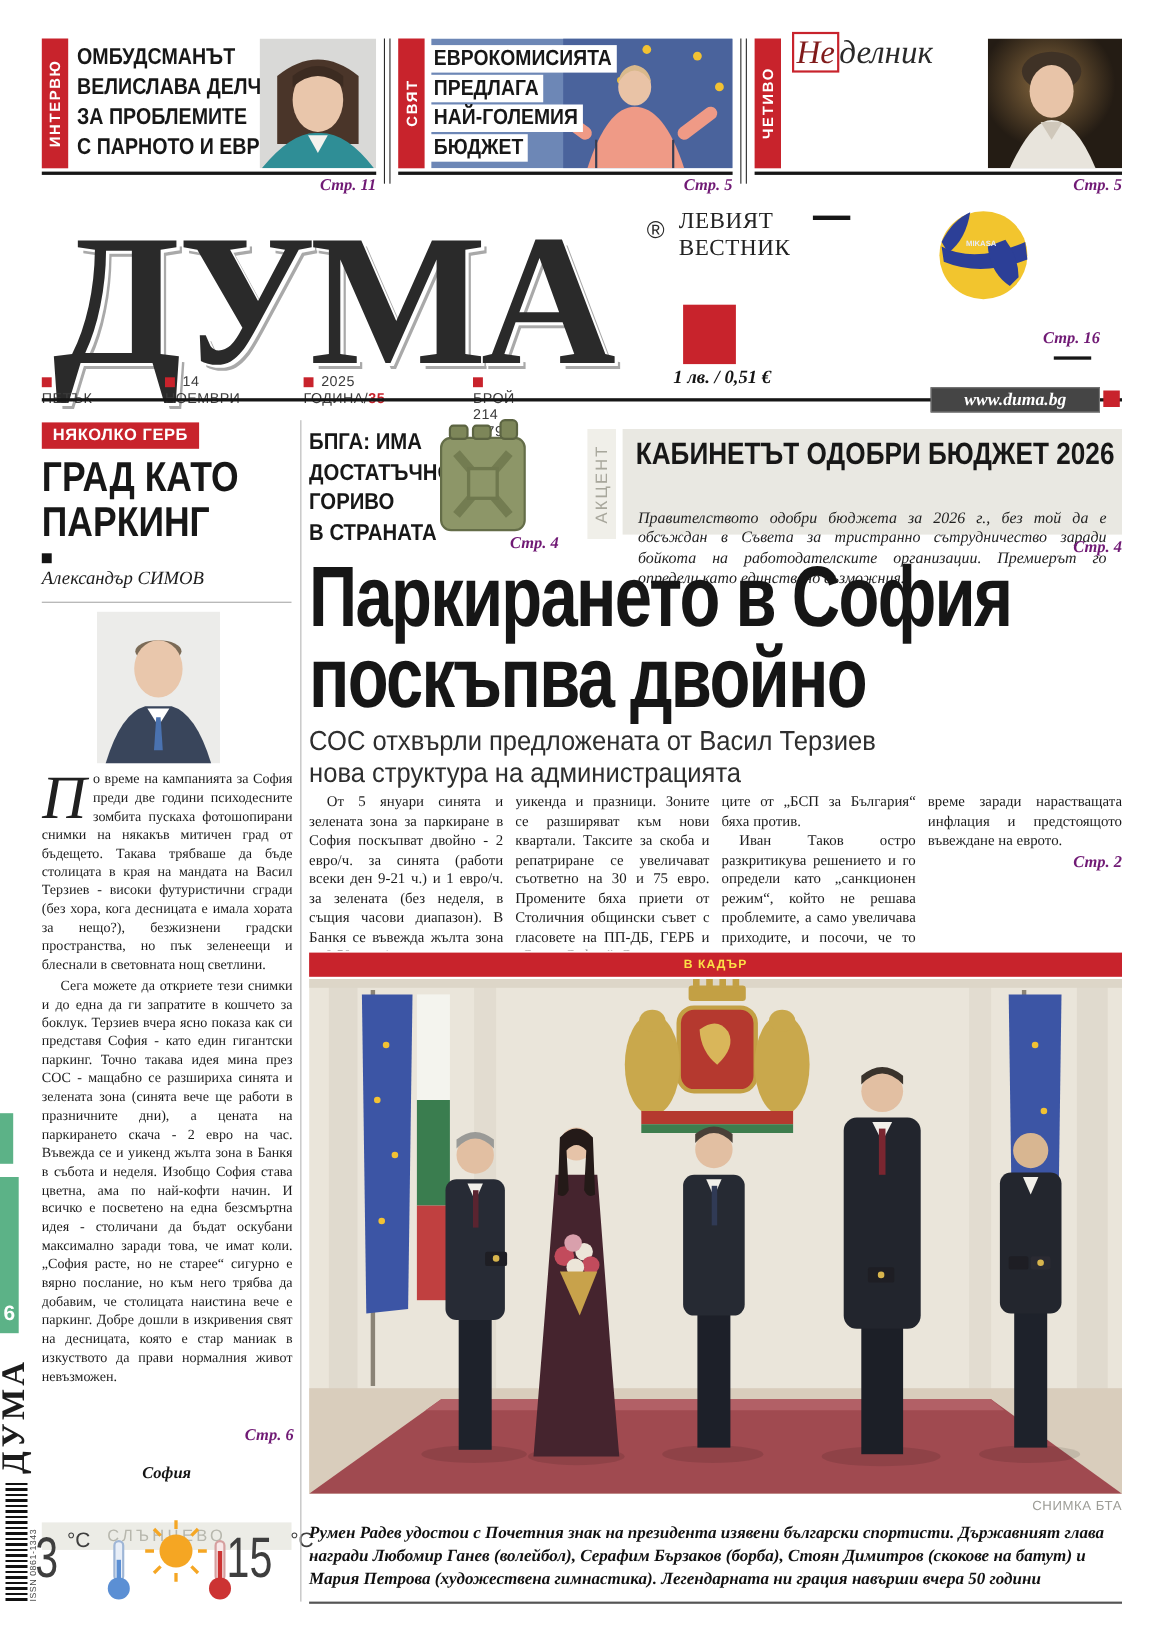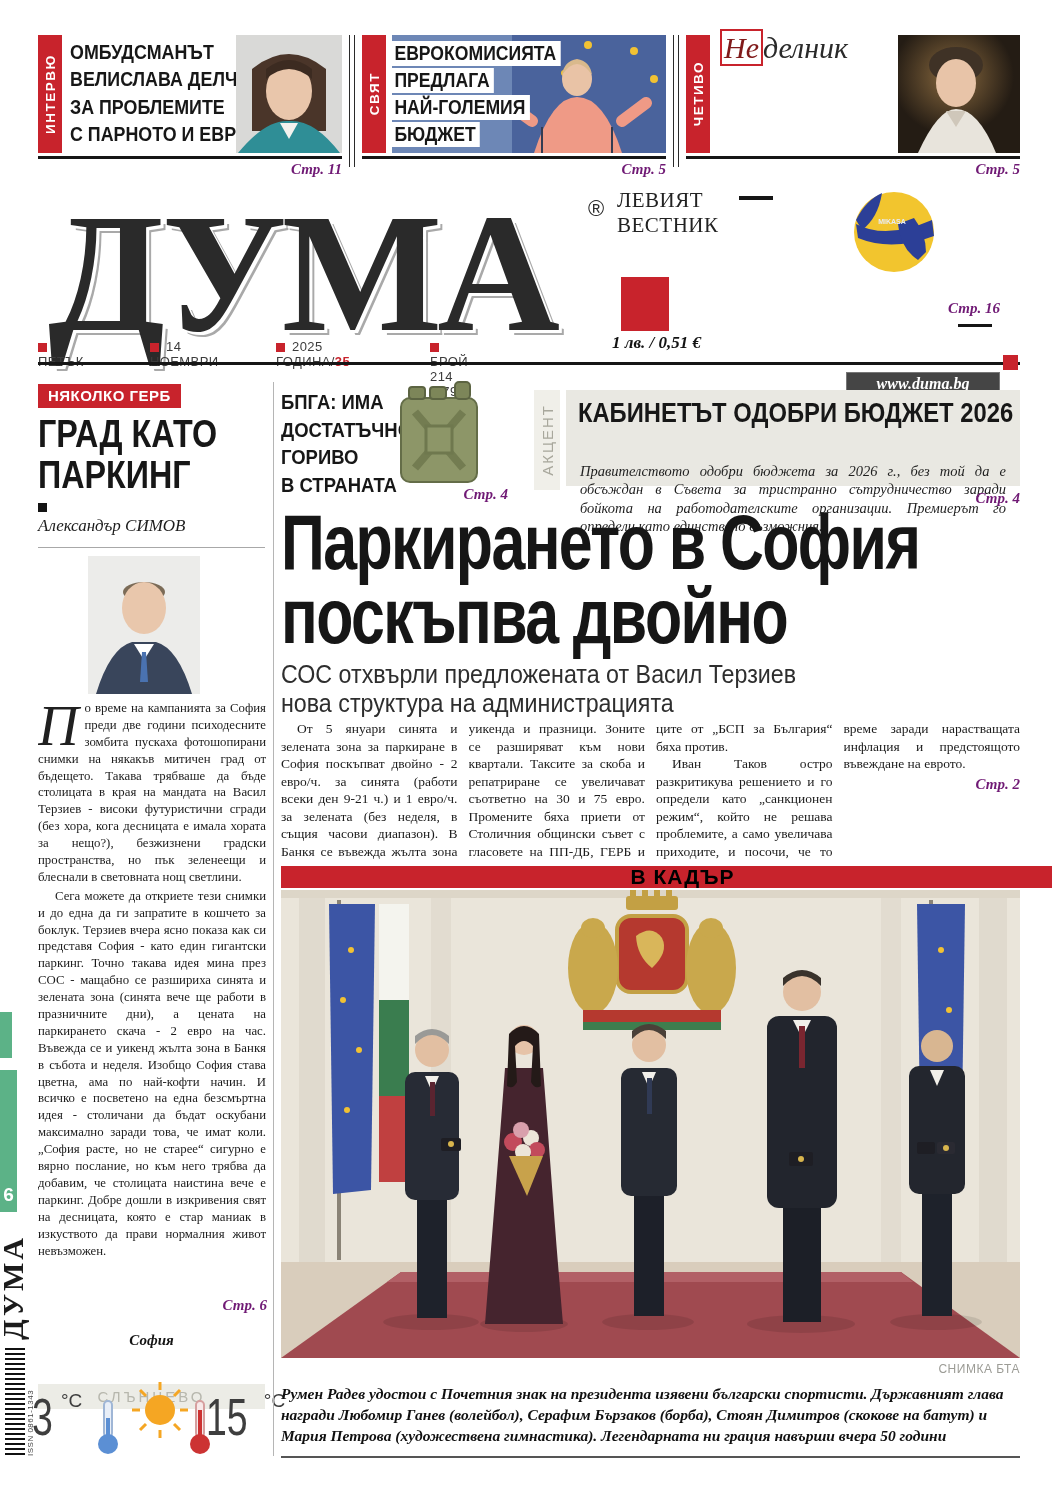--- a/index.html
+++ b/index.html
@@ -41,39 +41,39 @@
   
   .hline{font-size:78px;line-height:74px;letter-spacing:-2px;font-weight:700;color:#161616;
          transform:scaleX(.78);transform-origin:0 0;white-space:nowrap;}
   .sub{font-size:25px;line-height:29px;color:#2e2e2e;transform:scaleX(.93);
        transform-origin:0 0;white-space:nowrap;font-weight:400;}
   #cols{display:flex;gap:11px;}
   #cols .col{flex:1;font-family:"Liberation Serif",serif;font-size:13.5px;line-height:1.3;
              text-align:justify;color:#1b1b1b;overflow:hidden;}
   #cols .col p{margin:0;}
   #cols .col p.ind{text-indent:16px;}
-  #banner{background:#c8232c;color:#000000;font-weight:700;font-size:21px;letter-spacing:1px;
-          display:flex;align-items:center;justify-content:center;padding-left:32px;}
+  #banner{background:#c8232c;color:#fde047;font-weight:700;font-size:11px;letter-spacing:1px;
+          display:flex;align-items:center;justify-content:center;}
   #caption{font-family:"Liberation Serif",serif;font-style:italic;font-weight:700;
            font-size:15.5px;line-height:1.35;color:#101010;}
   
   #wbar{background:#ecece6;color:#b7b7ad;font-size:15px;letter-spacing:3px;
         display:flex;align-items:center;justify-content:center;}
   .temp{font-size:52px;font-weight:400;color:#3e3e3e;line-height:1;
         transform:scaleX(.72);transform-origin:0 0;white-space:nowrap;}
   .deg{font-size:19px;color:#3e3e3e;vertical-align:28px;}
   
   .gbar{background:#5cb287;}
   #spduma{writing-mode:vertical-rl;transform:rotate(180deg);font-family:"Liberation Serif",serif;
           font-weight:700;font-size:30px;letter-spacing:3px;color:#1c1c1c;}
   #barcode{background:repeating-linear-gradient(180deg,#111 0 2px,#fff 2px 5px);}
   #issn{writing-mode:vertical-rl;transform:rotate(180deg);font-size:8px;color:#444;letter-spacing:.5px;}
   #webbox{background:#454545;color:#fff;font-family:"Liberation Serif",serif;font-style:italic;
           font-weight:700;font-size:16px;display:flex;align-items:center;justify-content:center;
-          border:1px solid #777;margin-top:20px;}
+          border:1px solid #777;}
   #credit{font-size:12px;color:#9c9c96;letter-spacing:.5px;text-align:right;}
 </style>
 </head>
 <body>
 
 <div id="page">
 
   <div class="abs" style="left:38px;top:35px;width:304px;height:140px">
     <div class="vtag abs" style="left:0;top:0;width:24px;height:118px">
         <span>ИНТЕРВЮ</span>

